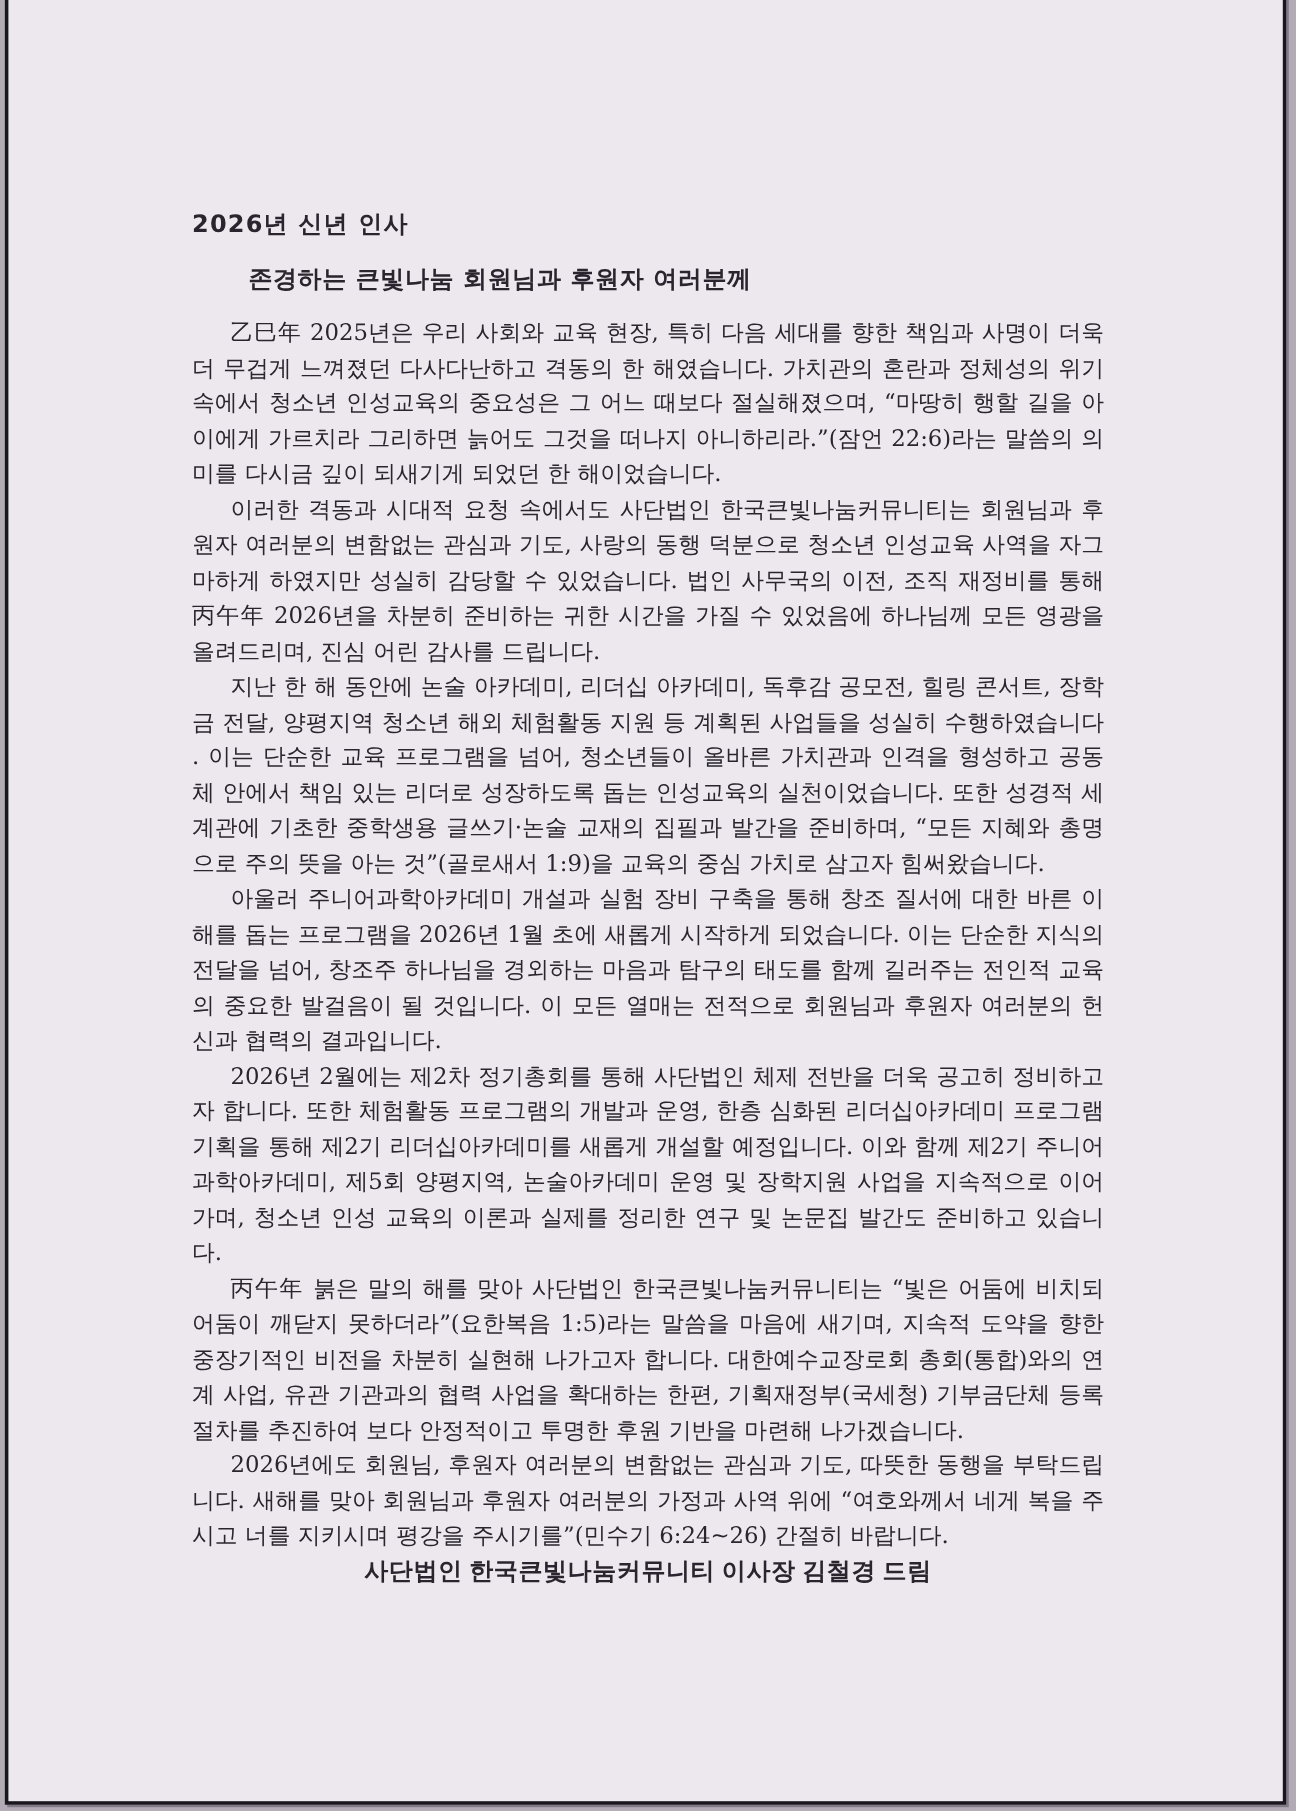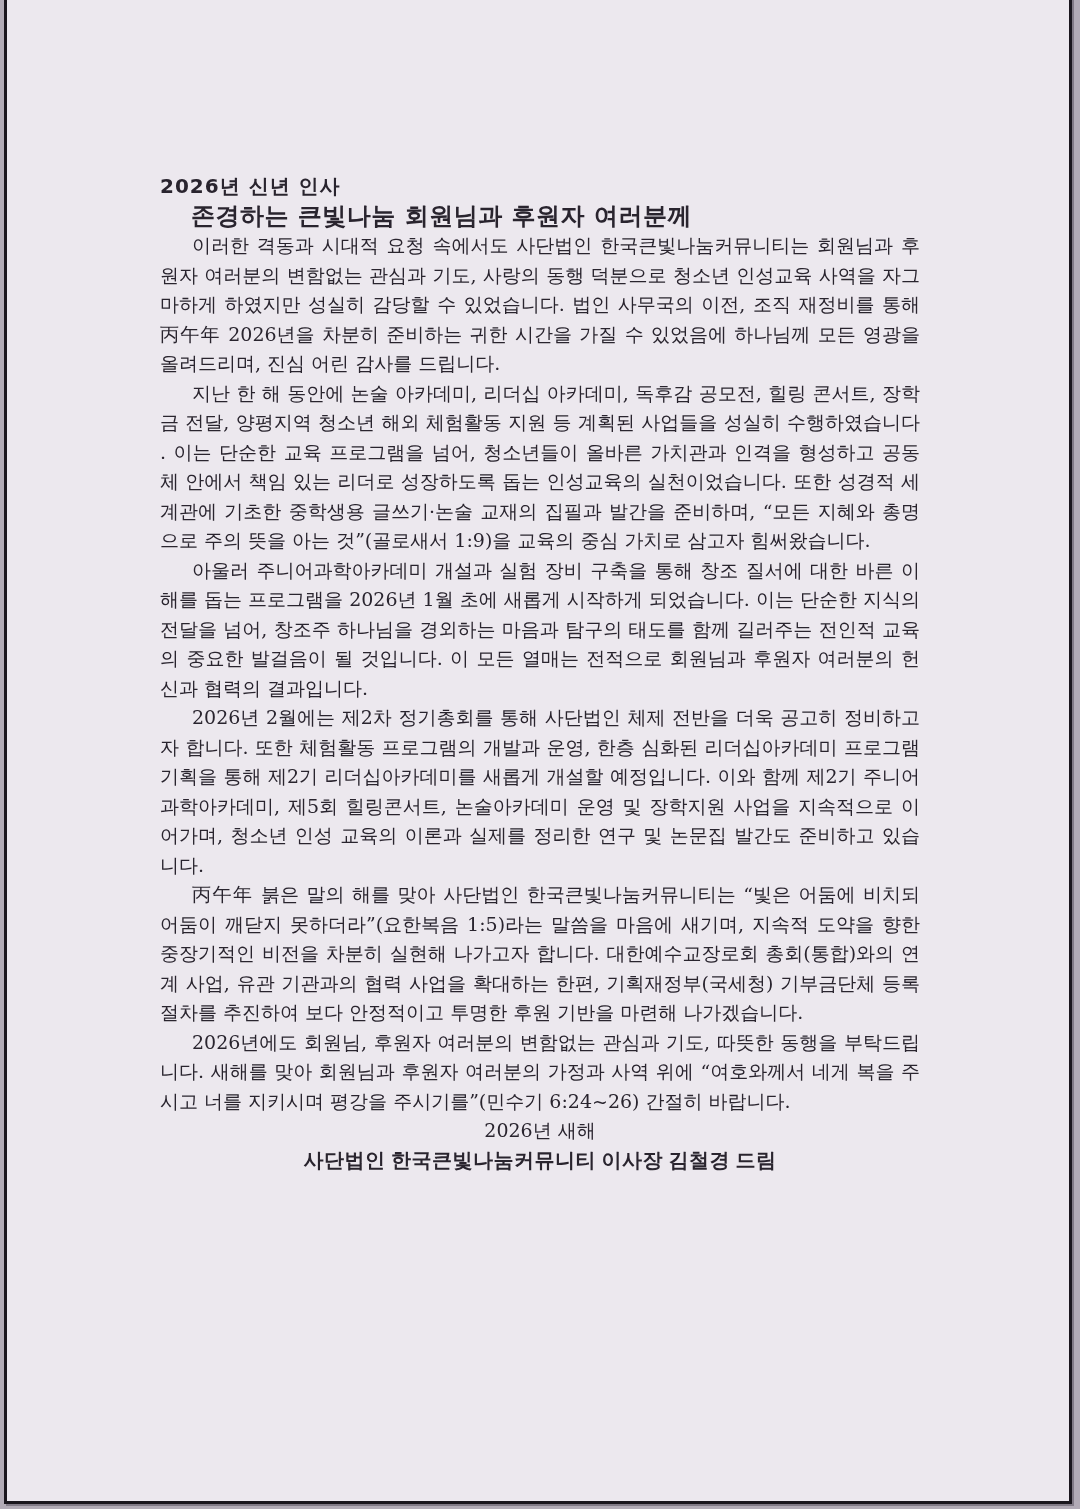--- a/index.html
+++ b/index.html
@@ -39,23 +39,23 @@
   }
   .title {
     margin: 0;
     font-size: 20px;
     font-weight: bold;
     font-family: "DejaVu Sans", "Liberation Sans", sans-serif;
     line-height: 29.5px;
     letter-spacing: 1px;
   }
   .salutation {
-    margin: 0;
+    margin: 16px;
     text-indent: 31px;
-    font-size: 24px;
+    font-size: 20px;
     font-weight: bold;
     font-family: "DejaVu Sans", "Liberation Sans", sans-serif;
     line-height: 29.5px;
     letter-spacing: 0.5px;
   }
   .para {
     margin: 0;
     text-indent: 32px;
     text-align: justify;
     word-break: break-all;
@@ -82,23 +82,23 @@
 </style>
 </head>
 <body>
 
 <div class="outer">
   <div class="sheet"></div>
   <div class="content">
     <h1 class="title">2026년 신년 인사</h1>
     <p class="salutation">존경하는 큰빛나눔 회원님과 후원자 여러분께</p>
     <div>
+        <p class="para"><span>乙巳年 2025년은 우리 사회와 교육 현장, 특히 다음 세대를 향한 책임과 사명이 더욱 더 무겁게 느껴졌던 다사다난하고 격동의 한 해였습니다. 가치관의 혼란과 정체성의 위기 속에서 청소년 인성교육의 중요성은 그 어느 때보다 절실해졌으며, “마땅히 행할 길을 아이에게 가르치라 그리하면 늙어도 그것을 떠나지 아니하리라.”(잠언 22:6)라는 말씀의 의미를 다시금 깊이 되새기게 되었던 한 해이었습니다.</span></p>
         <p class="para"><span>이러한 격동과 시대적 요청 속에서도 </span><span class="bold">사단법인 한국큰빛나눔커뮤니티</span><span>는 회원님과 후원자 여러분의 변함없는 관심과 기도, 사랑의 동행 덕분으로 청소년 인성교육 사역을 자그마하게 하였지만 성실히 감당할 수 있었습니다. 법인 사무국의 이전, 조직 재정비를 통해 丙午年 2026년을 차분히 준비하는 귀한 시간을 가질 수 있었음에 하나님께 모든 영광을 올려드리며, 진심 어린 감사를 드립니다.</span></p>
         <p class="para"><span>지난 한 해 동안에 논술 아카데미, 리더십 아카데미, 독후감 공모전, 힐링 콘서트, 장학금 전달, 양평지역 청소년 해외 체험활동 지원 등 계획된 사업들을 성실히 수행하였습니다. 이는 단순한 교육 프로그램을 넘어, 청소년들이 올바른 가치관과 인격을 형성하고 공동체 안에서 책임 있는 리더로 성장하도록 돕는 인성교육의 실천이었습니다. 또한 성경적 세계관에 기초한 중학생용 글쓰기·논술 교재의 집필과 발간을 준비하며, “모든 지혜와 총명으로 주의 뜻을 아는 것”(골로새서 1:9)을 교육의 중심 가치로 삼고자 힘써왔습니다.</span></p>
         <p class="para"><span>아울러 주니어과학아카데미 개설과 실험 장비 구축을 통해 창조 질서에 대한 바른 이해를 돕는 프로그램을 2026년 1월 초에 새롭게 시작하게 되었습니다. 이는 단순한 지식의 전달을 넘어, 창조주 하나님을 경외하는 마음과 탐구의 태도를 함께 길러주는 전인적 교육의 중요한 발걸음이 될 것입니다. 이 모든 열매는 전적으로 회원님과 후원자 여러분의 헌신과 협력의 결과입니다.</span></p>
-        <p class="para"><span>2026년 2월에는 제2차 정기총회를 통해 사단법인 체제 전반을 더욱 공고히 정비하고자 합니다. 또한 체험활동 프로그램의 개발과 운영, 한층 심화된 리더십아카데미 프로그램 기획을 통해 제2기 리더십아카데미를 새롭게 개설할 예정입니다. 이와 함께 제2기 주니어과학아카데미, 제5회 힐링콘서트, 논술아카데미 운영 및 장학지원 사업을 지속적으로 이어가며, 청소년 인성 교육의 이론과 실제를 정리한 연구 및 논문집 발간도 준비하고 있습니다.</span></p>
+        <p class="para"><span>2026년 2월에는 제2차 정기총회를 통해 사단법인 체제 전반을 더욱 공고히 정비하고자 합니다. 또한 체험활동 프로그램의 개발과 운영, 한층 심화된 리더십아카데미 프로그램 기획을 통해 제2기 리더십아카데미를 새롭게 개설할 예정입니다. 이와 함께 제2기 주니어과학아카데미, 제5회 양평지역, 논술아카데미 운영 및 장학지원 사업을 지속적으로 이어가며, 청소년 인성 교육의 이론과 실제를 정리한 연구 및 논문집 발간도 준비하고 있습니다.</span></p>
         <p class="para"><span>丙午年 붉은 말의 해를 맞아 </span><span class="bold">사단법인 한국큰빛나눔커뮤니티</span><span>는 “빛은 어둠에 비치되 어둠이 깨닫지 못하더라”(요한복음 1:5)라는 말씀을 마음에 새기며, 지속적 도약을 향한 중장기적인 비전을 차분히 실현해 나가고자 합니다. 대한예수교장로회 총회(통합)와의 연계 사업, 유관 기관과의 협력 사업을 확대하는 한편, 기획재정부(국세청) 기부금단체 등록 절차를 추진하여 보다 안정적이고 투명한 후원 기반을 마련해 나가겠습니다.</span></p>
         <p class="para"><span>2026년에도 회원님, 후원자 여러분의 변함없는 관심과 기도, 따뜻한 동행을 부탁드립니다. 새해를 맞아 회원님과 후원자 여러분의 가정과 사역 위에 “여호와께서 네게 복을 주시고 너를 지키시며 평강을 주시기를”(민수기 6:24~26) 간절히 바랍니다.</span></p>
       </div>
-    <p class="closing-date">2026년 새해</p>
     <p class="signature">사단법인 한국큰빛나눔커뮤니티 이사장 김철경 드림</p>
   </div>
 </div>
 
 </body></html>

